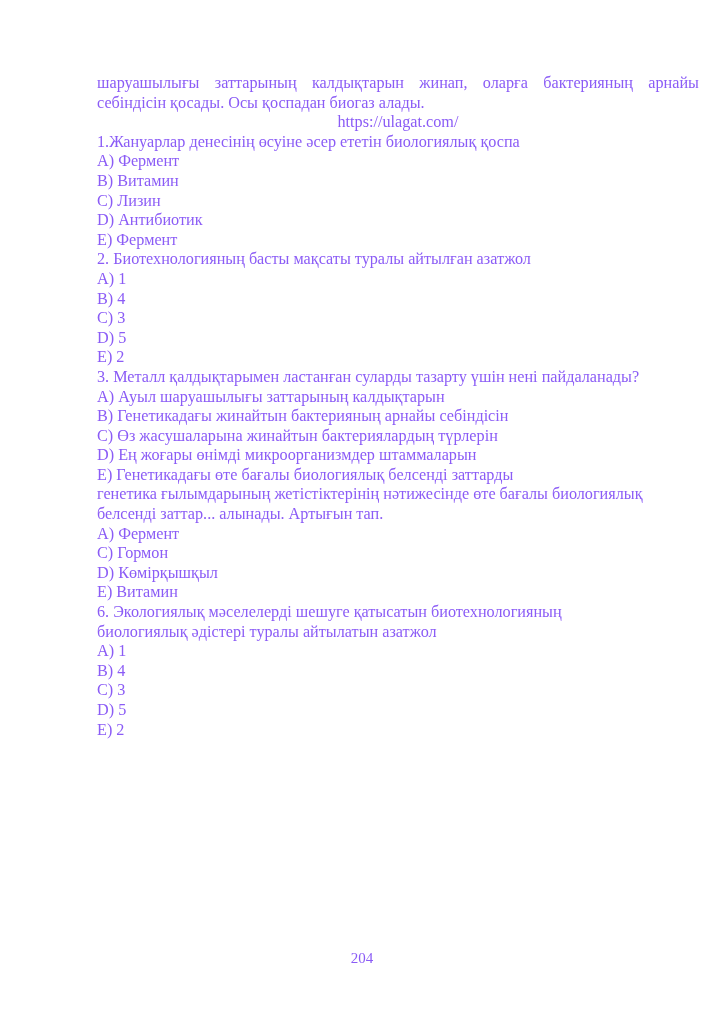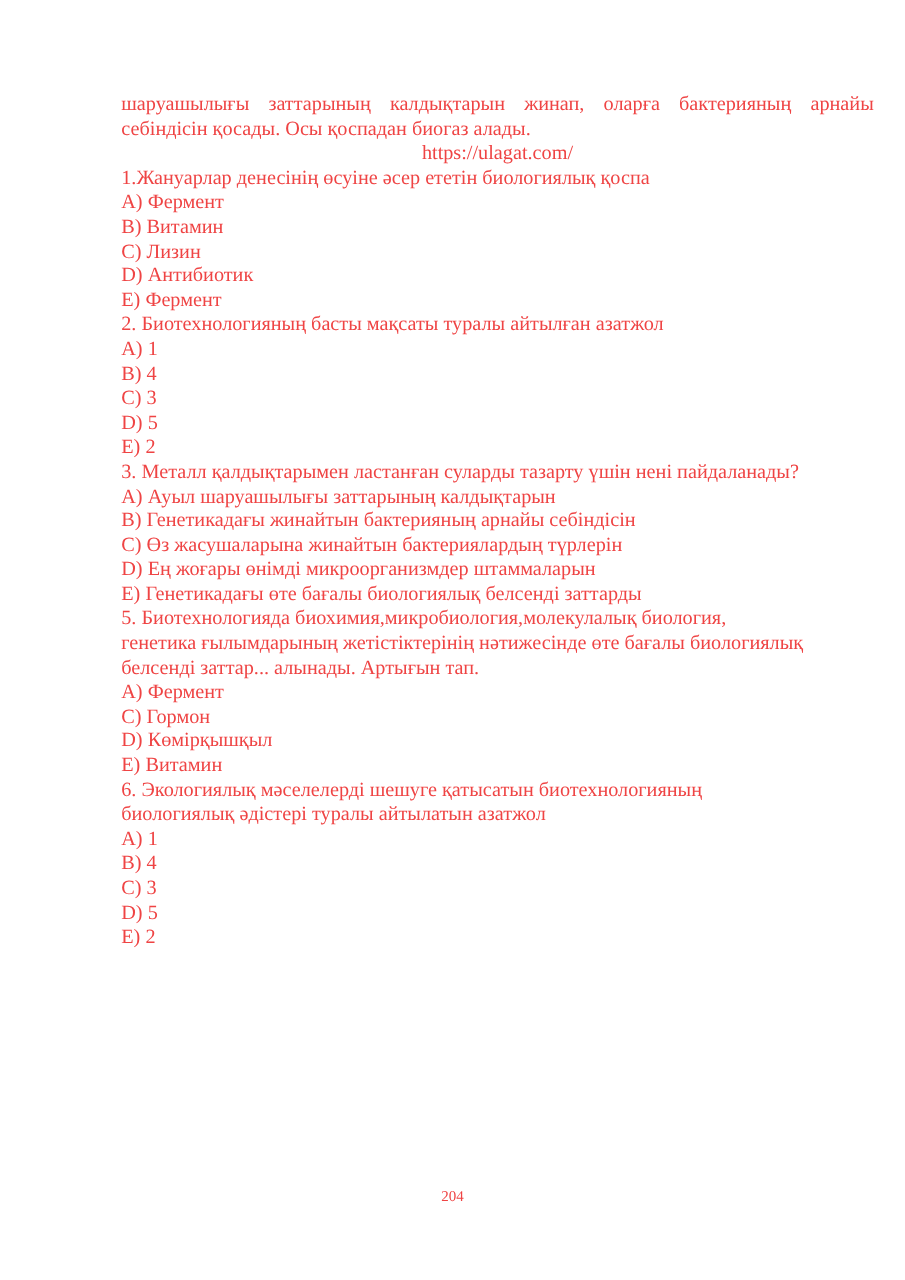--- a/index.html
+++ b/index.html
@@ -1,26 +1,26 @@
 <!DOCTYPE html>
 <html><head>
   <meta charset="utf-8">
   <style>
     html, body { margin: 0; padding: 0; background: #ffffff; }
     body { width: 724px; height: 1024px; position: relative; overflow: hidden; }
     .page {
       position: absolute; left: 0; top: 0; width: 724px; height: 1024px; background: #fff;
-      font-family: "Liberation Serif", serif; color: #ef4444; font-size: 16.2px;
+      font-family: "Liberation Serif", serif; color: #8b5cf6; font-size: 16.2px;
     }
     .content { position: absolute; left: 97px; top: 74px; width: 602px; }
     .line { height: 19.6px; line-height: 19.6px; white-space: nowrap; }
     .justify { text-align: justify; text-align-last: justify; white-space: normal; }
     .right { text-align: center; }
     .page-number {
-      position: absolute; left: 0; width: 724px; top: 950px; text-align: center; font-size: 12px;
+      position: absolute; left: 0; width: 724px; top: 950px; text-align: center; font-size: 15px;
     }
   </style>
 </head>
 <body>
 
 <div class="page">
   <div class="content">
     <div class="line justify">шаруашылығы заттарының калдықтарын жинап, оларға бактерияның арнайы</div>
     <div class="line">себіндісін қосады. Осы қоспадан биогаз алады.</div>
     <div class="line right">https://ulagat.com/</div>
@@ -47,21 +47,20 @@
       <div class="line">3. Металл қалдықтарымен ластанған суларды тазарту үшін  нені пайдаланады?</div>
       <div class="line">A) Ауыл шаруашылығы заттарының калдықтарын</div>
       <div class="line">B) Генетикадағы жинайтын бактерияның арнайы себіндісін</div>
       <div class="line">C) Өз жасушаларына жинайтын бактериялардың түрлерін</div>
       <div class="line">D) Ең жоғары өнімді микроорганизмдер штаммаларын</div>
       <div class="line">E) Генетикадағы  өте бағалы биологиялық белсенді заттарды</div>
     </div>
 
 
     <div>
-      <div class="line">5. Биотехнологияда биохимия,микробиология,молекулалық биология,</div>
       <div class="line">генетика ғылымдарының жетістіктерінің нәтижесінде өте бағалы биологиялық</div>
       <div class="line">белсенді заттар... алынады.   Артығын тап.</div>
       <div class="line">A) Фермент</div>
       <div class="line">C) Гормон</div>
       <div class="line">D) Көмірқышқыл</div>
       <div class="line">E) Витамин</div>
     </div>
 
     <div>
       <div class="line">6. Экологиялық мәселелерді шешуге қатысатын биотехнологияның</div>

